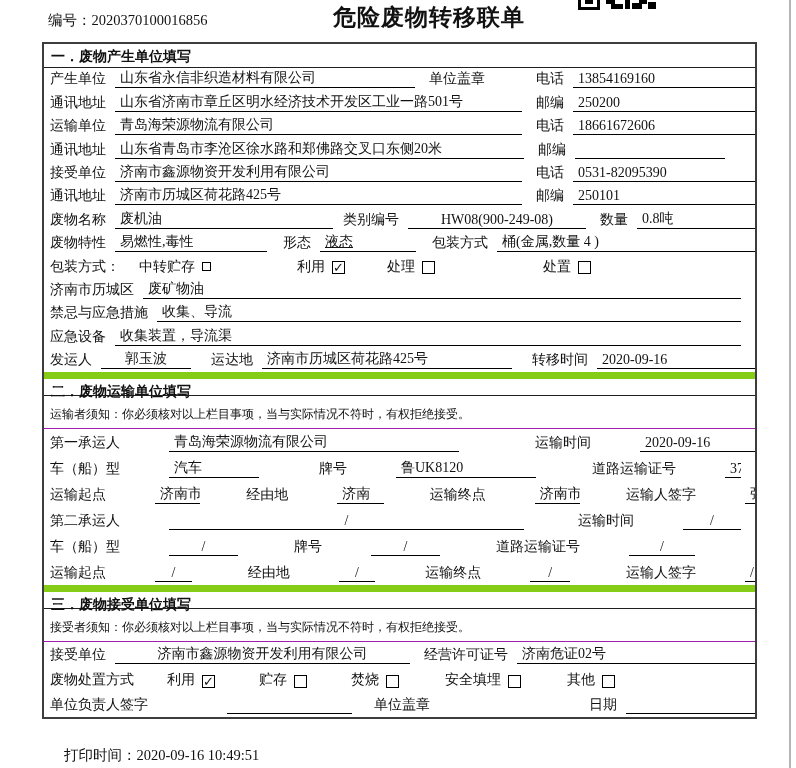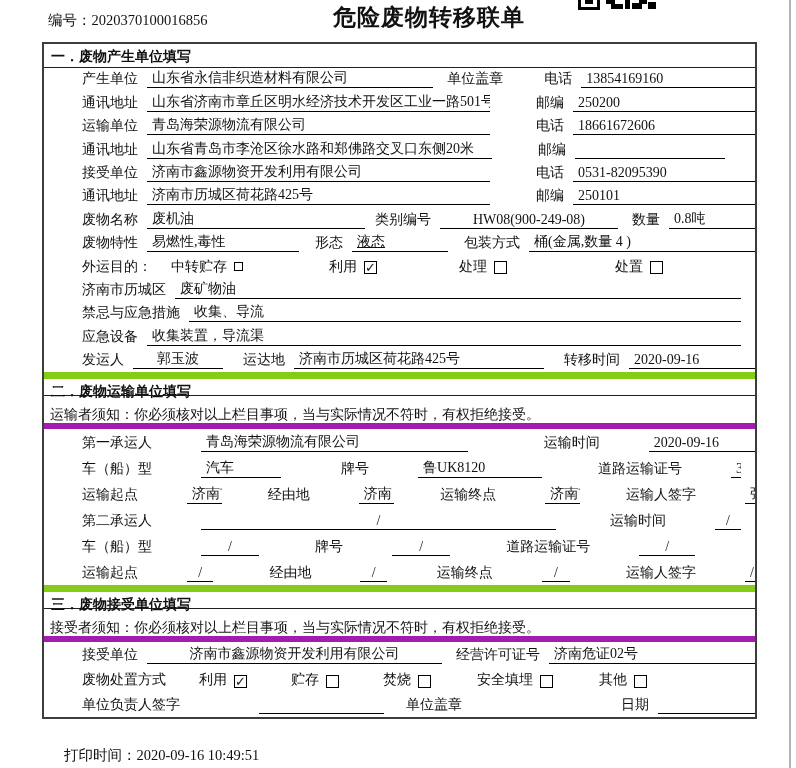--- a/index.html
+++ b/index.html
@@ -18,23 +18,23 @@
 
   .manifest { position: absolute; left: 42px; top: 42px; width: 715px; border: 2px solid #3d3d3d; background: #fff; }
 
   .sec-header { font-size: 14px; font-weight: bold; padding: 4px 0 3px 7px; border-bottom: 1px solid #1f1f1f; height: 24px; font-family: "Liberation Sans", "DejaVu Sans", sans-serif; }
   .sec-header.mid { border-top: 7px solid #84cc16; }
 
   .row { display: flex; align-items: flex-end; padding: 0 0 3px 6px; font-size: 14px; white-space: nowrap; }
   .s1 .row { height: 23.4px; }
   .s2 .row { height: 26px; gap: 40px; }
   .s3 .row { height: 25px; }
-  .notice { height: 33px; padding: 10px 0 4px 6px; border-bottom: 6px solid #a21caf; font-size: 14px; }
-
-  .lb { margin-right: 9px; white-space: nowrap; margin-left: 32px; }
+  .notice { height: 33px; padding: 10px 0 4px 6px; border-bottom: 1px solid #a21caf; font-size: 12px; }
+
+  .lb { margin-right: 9px; white-space: nowrap; }
   .sp { flex: 1; }
   .u  { border-bottom: 1px solid #000; padding: 0 5px; white-space: nowrap; overflow: hidden; }
   .fill { flex: 1; }
   .ctr { text-align: center; }
   .mr14 { margin-right: 14px; } .mr30 { margin-right: 30px; } .mr60 { margin-right: 60px; }
   .ml6 { margin-left: 6px; } .ml10 { margin-left: 10px; } .ml14 { margin-left: 14px; } .ml16 { margin-left: 16px; } .ml20 { margin-left: 20px; }
   .w90 {width:90px;} .w96 {width:96px;text-decoration:underline;} .w100 {width:100px;} .w110 {width:110px;} .w115 {width:115px;} .w118 {width:118px;}
   .w122 {width:122px;} .w125 {width:125px;} .w130 {width:130px;} .w140 {width:140px;} .w150 {width:150px;} .w152 {width:152px;}
   .w178 {width:178px;} .w182 {width:182px;} .w195 {width:195px;} .w218 {width:218px;} .w250 {width:250px;} .w295 {width:295px;}
   .w300 {width:300px;} .w330 {width:330px;} .w355 {width:355px;}
@@ -132,34 +132,34 @@
     <div class="row">
       <span class="lb">废物特性</span>
       <span class="u w152">易燃性,毒性</span>
       <span class="lb ml16">形态</span>
       <span class="u w96">液态</span>
       <span class="lb ml16">包装方式</span>
       <span class="u fill">桶(金属,数量 4 )</span>
     </div>
 
     <div class="row">
-      <span class="lb">外运目的：</span>
+      <span class="lb">包装方式：</span>
       <span class="opt ml10">
         <span>中转贮存</span>
         <span class="cb cb-sm">
             <i class="mark"></i>
           </span>
       </span>
       <span class="opt" style="margin-left:86px">
         <span>利用</span>
         <span class="cb">
             <i class="mark">✓</i>
           </span>
       </span>
-      <span class="opt" style="margin-left:82px">
+      <span class="opt" style="margin-left:42px">
         <span>处理</span>
         <span class="cb">
             <i class="mark"></i>
           </span>
       </span>
       <span class="opt" style="margin-left:108px">
         <span>处置</span>
         <span class="cb">
             <i class="mark"></i>
           </span>

